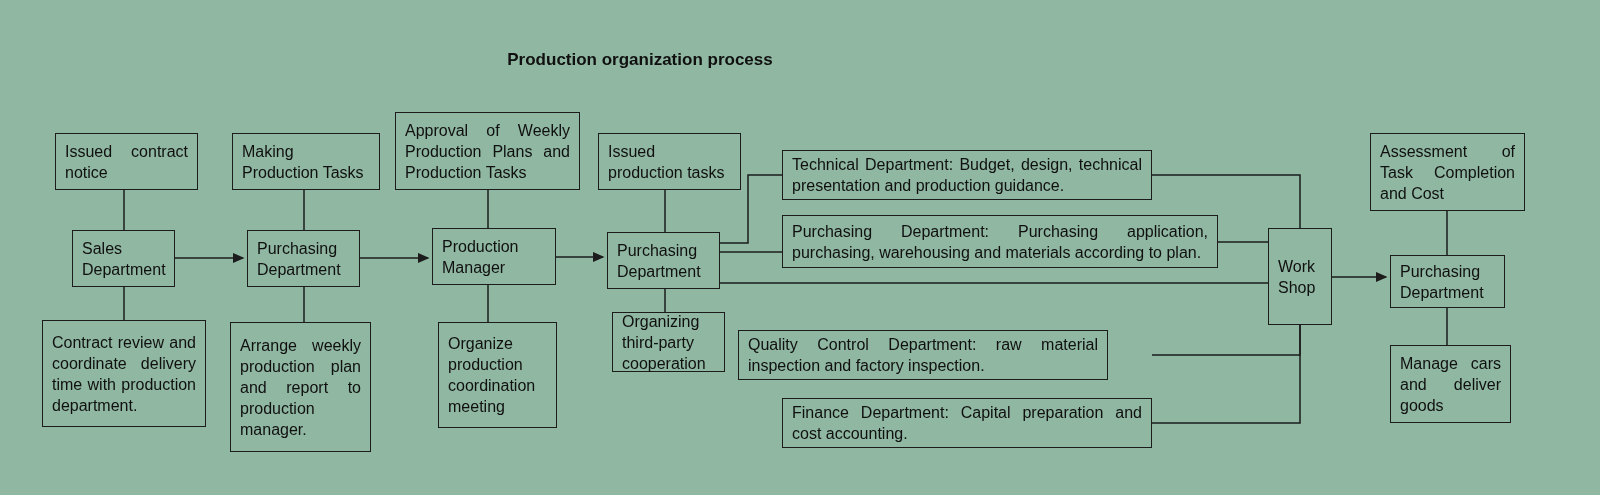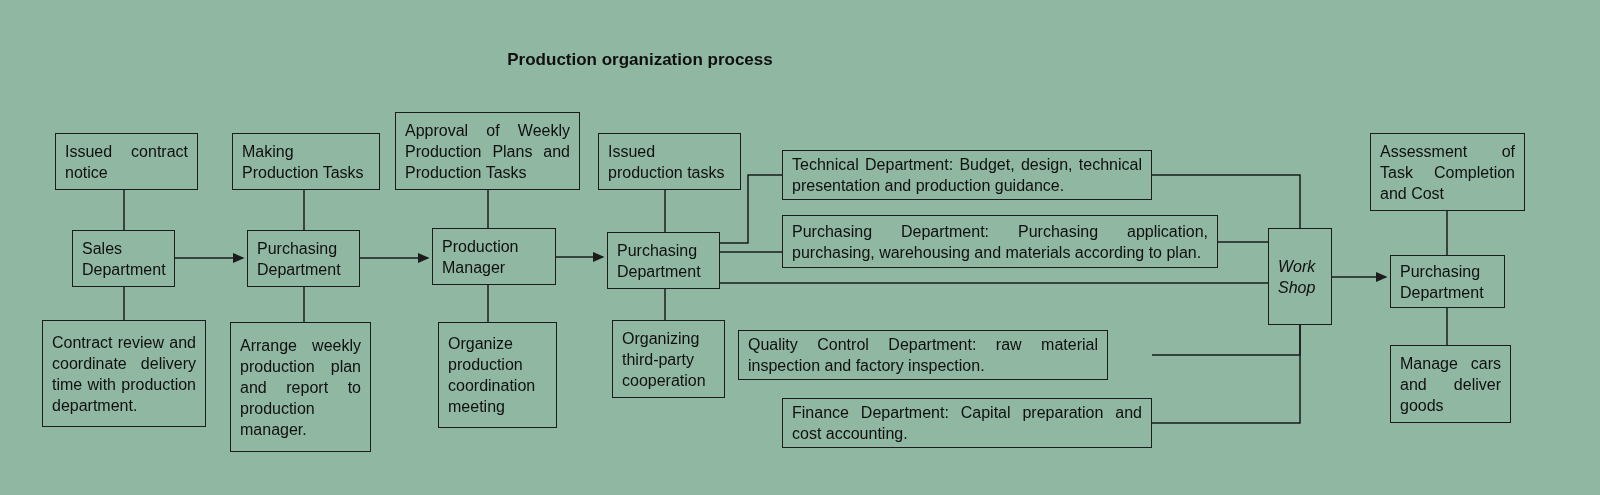--- a/index.html
+++ b/index.html
@@ -110,38 +110,38 @@
     <span>Organize production coordination meeting</span>
   </div>
 
   <div class="node" style="left:598px;top:133px;width:143px;height:57px;">
     <span>Issued
 production tasks</span>
   </div>
   <div class="node" style="left:607px;top:232px;width:113px;height:57px;">
     <span>Purchasing Department</span>
   </div>
-  <div class="node" style="left:612px;top:320px;width:113px;height:78px;justify-content:flex-end;">
+  <div class="node" style="left:612px;top:312px;width:113px;height:60px;justify-content:flex-end;">
     <span>Organizing third-party cooperation</span>
   </div>
 
   <div class="node" style="left:782px;top:150px;width:370px;height:50px;">
     <span>Technical Department: Budget, design, technical presentation and production guidance.</span>
   </div>
   <div class="node" style="left:782px;top:215px;width:436px;height:53px;">
     <span>Purchasing Department: Purchasing application, purchasing, warehousing and materials according to plan.</span>
   </div>
   <div class="node" style="left:738px;top:330px;width:370px;height:50px;">
     <span>Quality Control Department: raw material inspection and factory inspection.</span>
   </div>
   <div class="node" style="left:782px;top:398px;width:370px;height:50px;">
     <span>Finance Department: Capital preparation and cost accounting.</span>
   </div>
 
-  <div class="node" style="left:1268px;top:228px;width:64px;height:97px;font-style:italic;">
+  <div class="node" style="left:1268px;top:228px;width:64px;height:97px;">
     <span>Work Shop</span>
   </div>
 
   <div class="node" style="left:1370px;top:133px;width:155px;height:78px;">
     <span>Assessment of Task Completion and Cost</span>
   </div>
   <div class="node" style="left:1390px;top:255px;width:115px;height:53px;">
     <span>Purchasing Department</span>
   </div>
   <div class="node" style="left:1390px;top:345px;width:121px;height:78px;">

